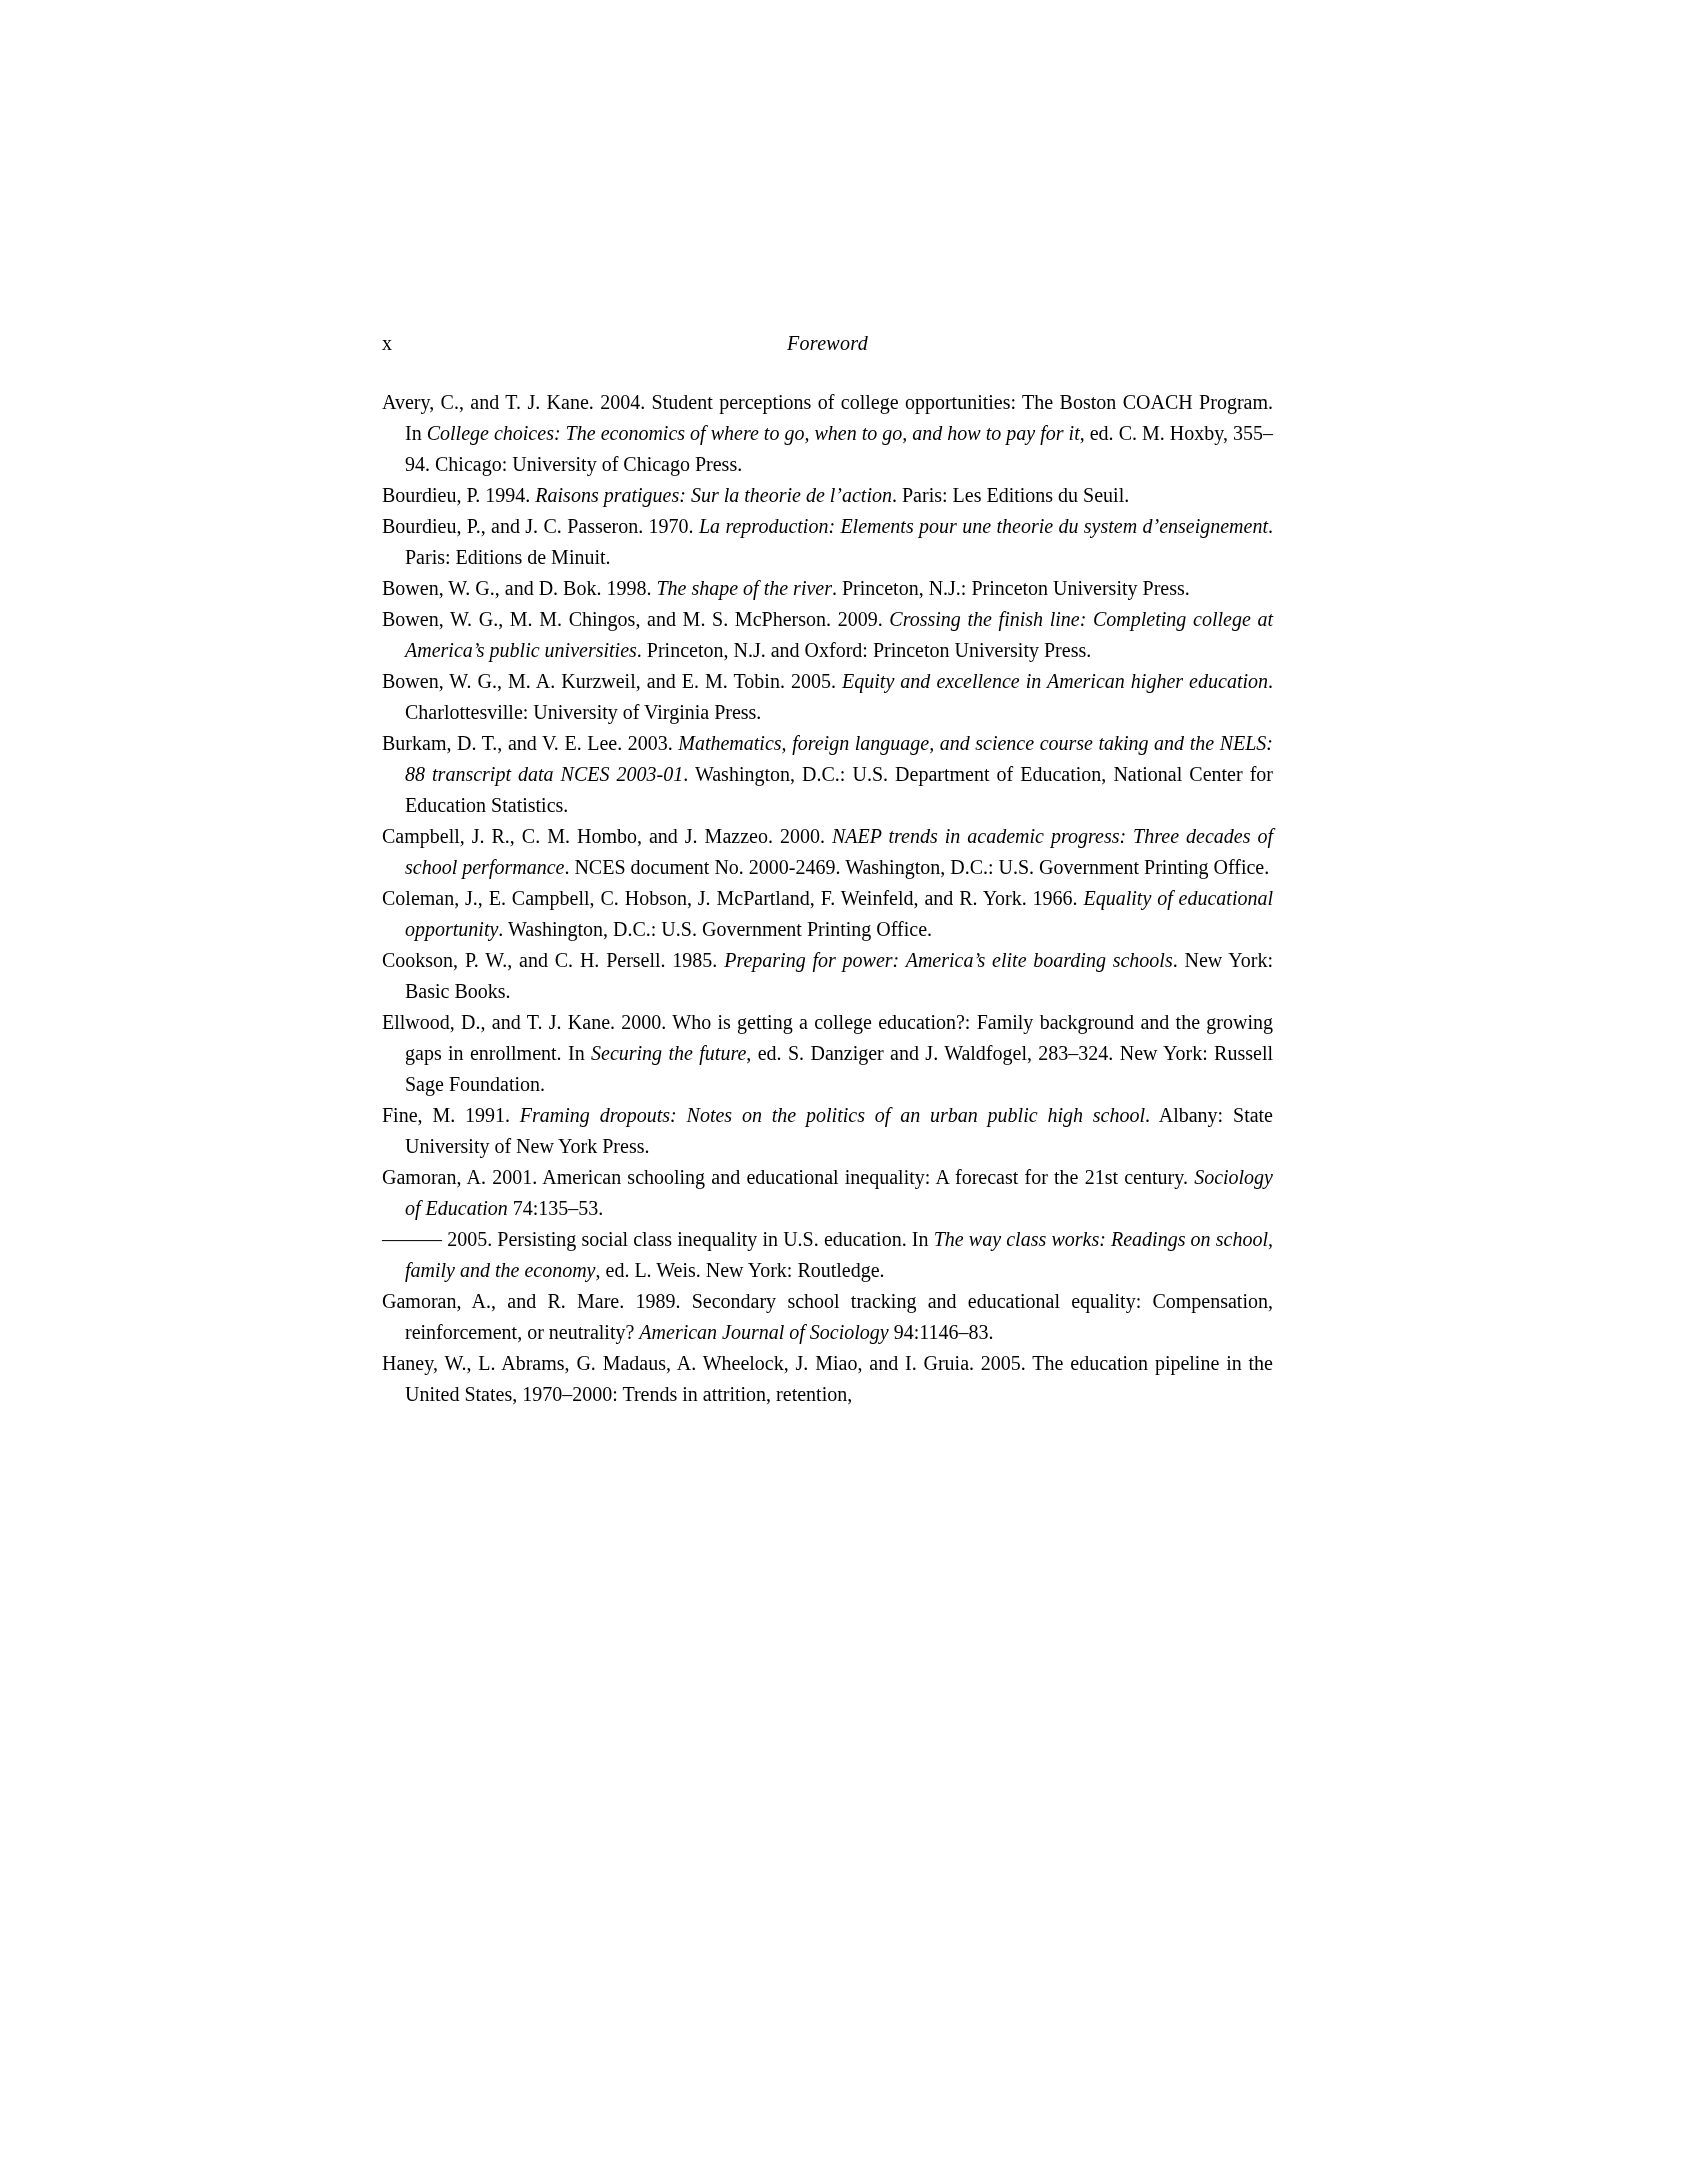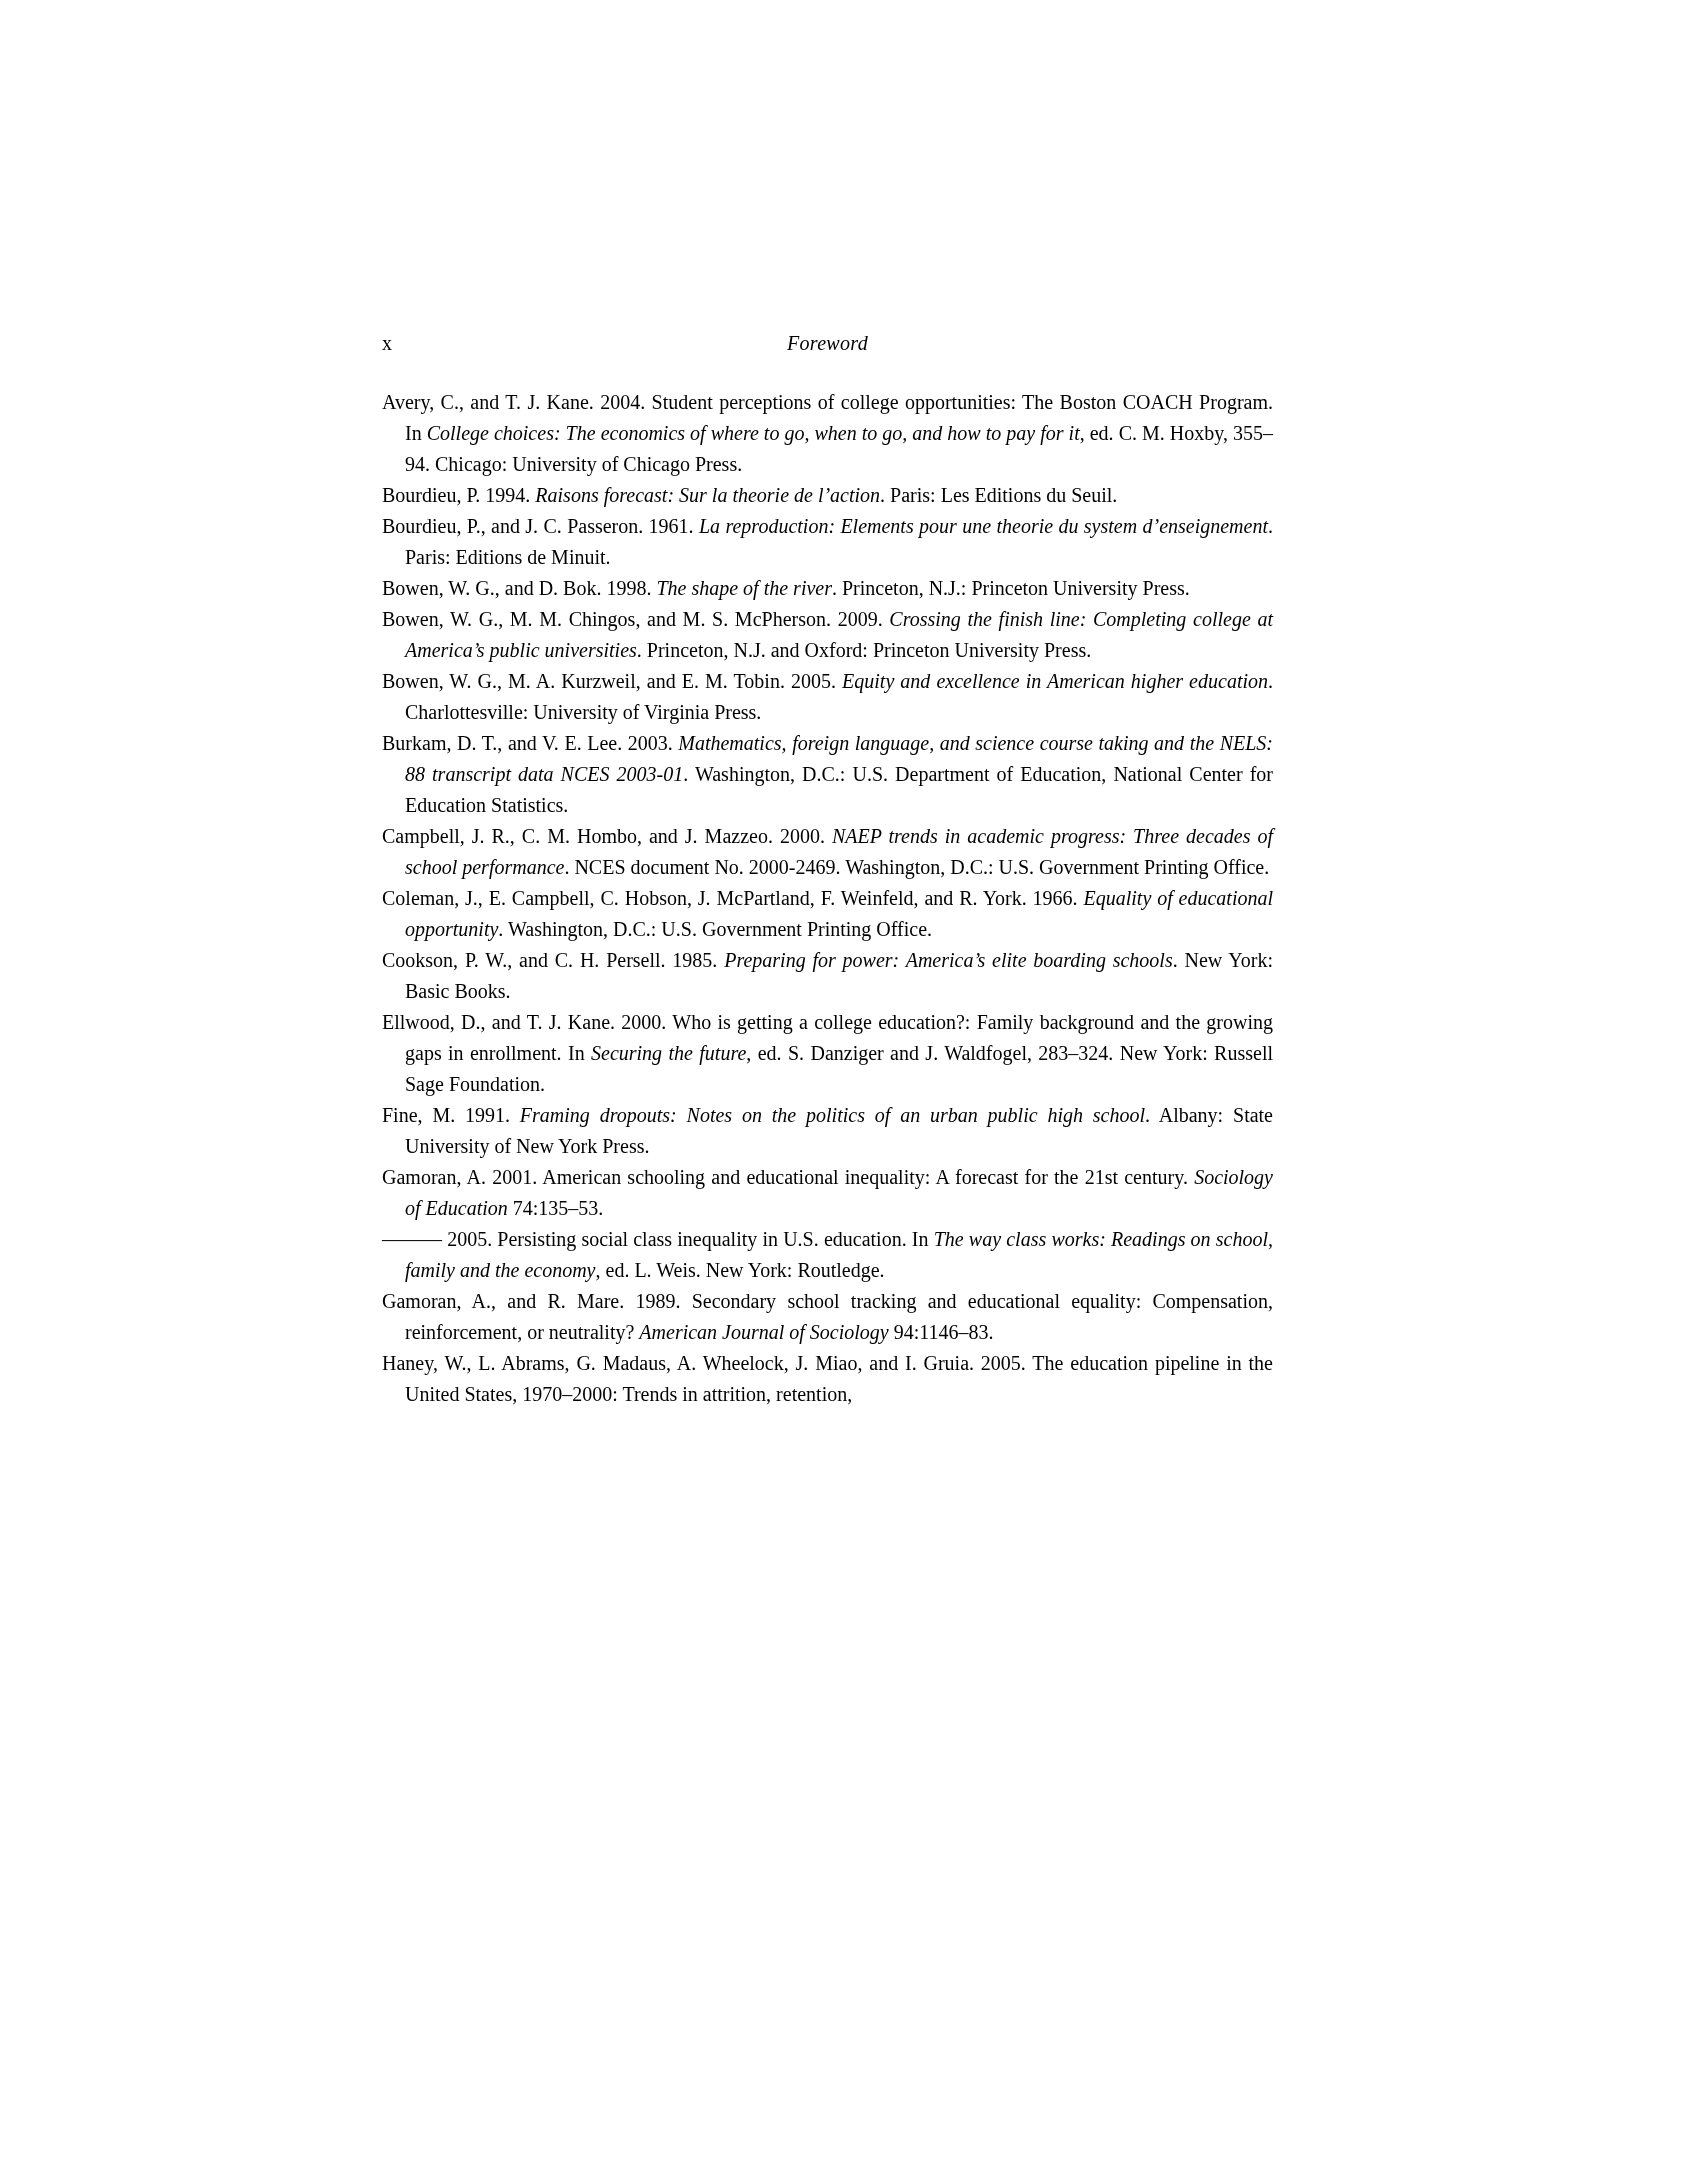--- a/index.html
+++ b/index.html
@@ -54,22 +54,22 @@
 </head>
 <body>
 
 <div class="page">
   <div class="header">
     <span class="pageno">x</span>
     <span class="running-head-title">Foreword</span>
   </div>
   <div class="refs">
       <p class="ref"><span>Avery, C., and T. J. Kane. 2004. Student perceptions of college opportunities: The Boston COACH Program. In </span><i>College choices: The economics of where to go, when to go, and how to pay for it</i><span>, ed. C. M. Hoxby, 355–94. Chicago: University of Chicago Press.</span></p>
-      <p class="ref"><span>Bourdieu, P. 1994. </span><i>Raisons forecast: Sur la theorie de l’action</i><span>. Paris: Les Editions du Seuil.</span></p>
-      <p class="ref"><span>Bourdieu, P., and J. C. Passeron. 1961. </span><i>La reproduction: Elements pour une theorie du system d’enseignement</i><span>. Paris: Editions de Minuit.</span></p>
+      <p class="ref"><span>Bourdieu, P. 1994. </span><i>Raisons pratigues: Sur la theorie de l’action</i><span>. Paris: Les Editions du Seuil.</span></p>
+      <p class="ref"><span>Bourdieu, P., and J. C. Passeron. 1970. </span><i>La reproduction: Elements pour une theorie du system d’enseignement</i><span>. Paris: Editions de Minuit.</span></p>
       <p class="ref"><span>Bowen, W. G., and D. Bok. 1998. </span><i>The shape of the river</i><span>. Princeton, N.J.: Princeton University Press.</span></p>
       <p class="ref"><span>Bowen, W. G., M. M. Chingos, and M. S. McPherson. 2009. </span><i>Crossing the finish line: Completing college at America’s public universities</i><span>. Princeton, N.J. and Oxford: Princeton University Press.</span></p>
       <p class="ref"><span>Bowen, W. G., M. A. Kurzweil, and E. M. Tobin. 2005. </span><i>Equity and excellence in American higher education</i><span>. Charlottesville: University of Virginia Press.</span></p>
       <p class="ref"><span>Burkam, D. T., and V. E. Lee. 2003. </span><i>Mathematics, foreign language, and science course taking and the NELS: 88 transcript data NCES 2003-01</i><span>. Washington, D.C.: U.S. Department of Education, National Center for Education Statistics.</span></p>
       <p class="ref"><span>Campbell, J. R., C. M. Hombo, and J. Mazzeo. 2000. </span><i>NAEP trends in academic progress: Three decades of school performance</i><span>. NCES document No. 2000-2469. Washington, D.C.: U.S. Government Printing Office.</span></p>
       <p class="ref"><span>Coleman, J., E. Campbell, C. Hobson, J. McPartland, F. Weinfeld, and R. York. 1966. </span><i>Equality of educational opportunity</i><span>. Washington, D.C.: U.S. Government Printing Office.</span></p>
       <p class="ref"><span>Cookson, P. W., and C. H. Persell. 1985. </span><i>Preparing for power: America’s elite boarding schools</i><span>. New York: Basic Books.</span></p>
       <p class="ref"><span>Ellwood, D., and T. J. Kane. 2000. Who is getting a college education?: Family background and the growing gaps in enrollment. In </span><i>Securing the future</i><span>, ed. S. Danziger and J. Waldfogel, 283–324. New York: Russell Sage Foundation.</span></p>
       <p class="ref"><span>Fine, M. 1991. </span><i>Framing dropouts: Notes on the politics of an urban public high school</i><span>. Albany: State University of New York Press.</span></p>
       <p class="ref"><span>Gamoran, A. 2001. American schooling and educational inequality: A forecast for the 21st century. </span><i>Sociology of Education</i><span> 74:135–53.</span></p>

